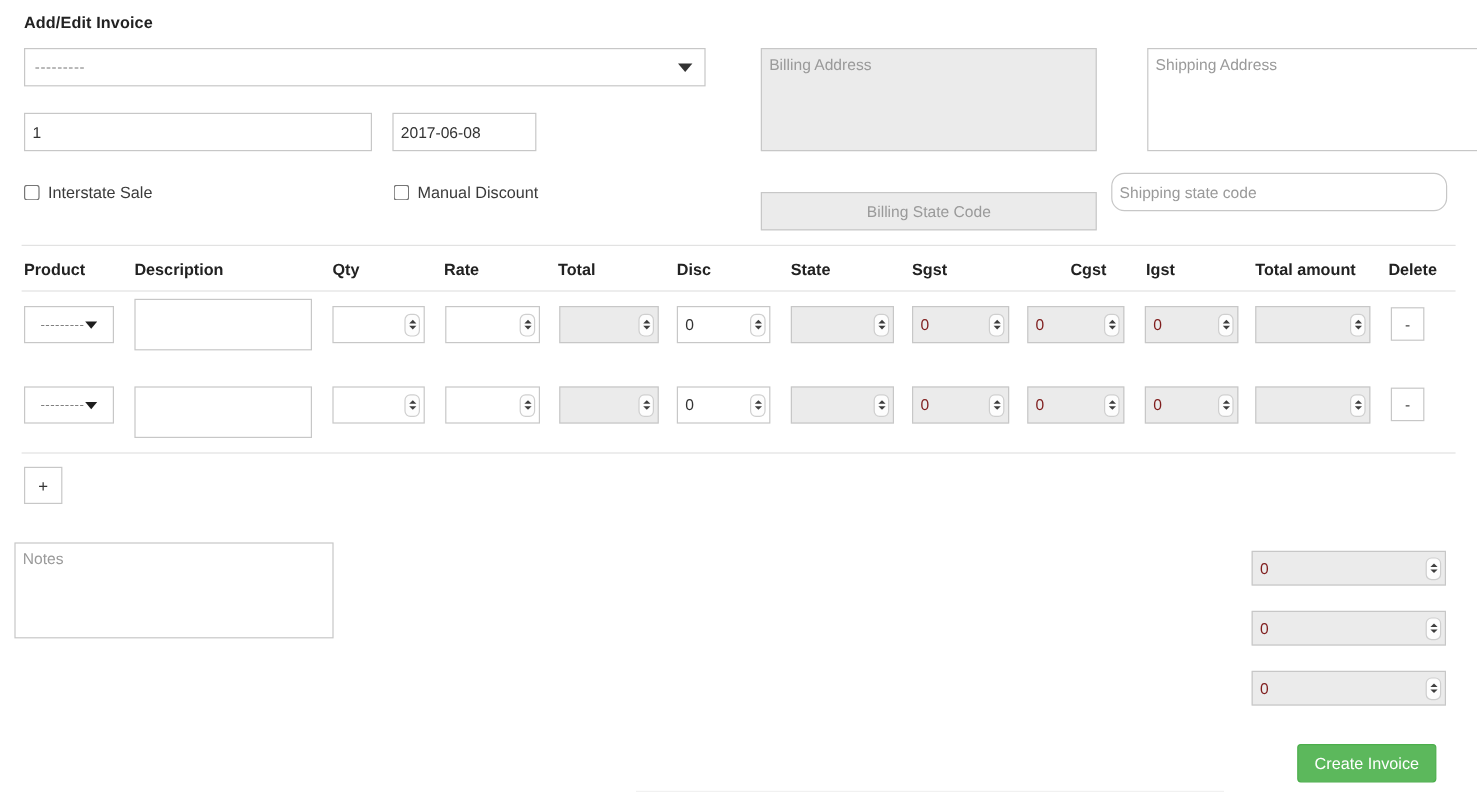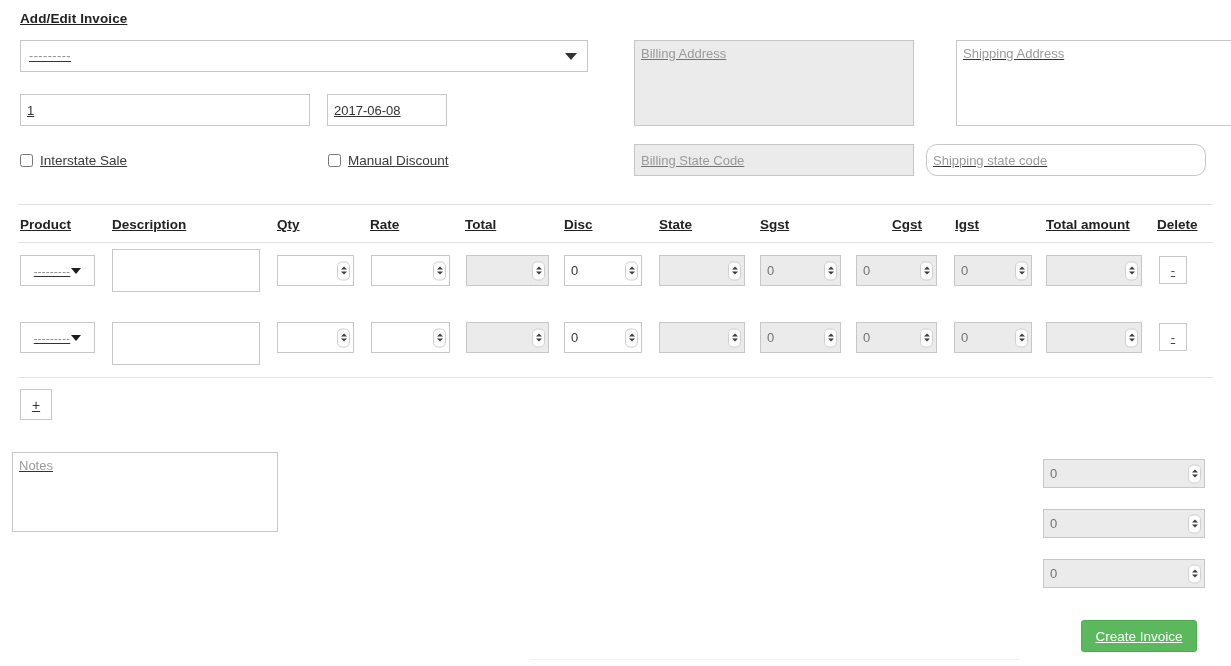--- a/index.html
+++ b/index.html
@@ -9,37 +9,37 @@
   }
   body {
     width: 1231px;
     height: 666px;
     position: relative;
     font-family: "Liberation Sans", sans-serif;
     font-size: 13px;
     color: #333333;
     overflow: hidden;
   }
-  .abs { position: absolute; text-decoration: underline; }
+  .abs { position: absolute; }
 
   
   .fld {
     box-sizing: border-box;
     border: 1px solid #c7c7c7;
     background: #ffffff;
     font-family: "Liberation Sans", sans-serif;
     font-size: 13px;
     color: #333333;
     padding: 2px 6px;
     outline: none;
     border-radius: 0;
   }
   .fld.disabled {
     background: #ebebeb;
-    color: #737373;
+    color: #7f1d1d;
   }
   .fld::placeholder { color: #9a9a9a; opacity: 1; }
   textarea.fld {
     padding: 5px 6px;
     line-height: 1.3;
     resize: none;
     overflow: hidden;
   }
 
   
@@ -93,21 +93,21 @@
     width: 13px; height: 13px;
     margin: 0;
     accent-color: #888;
   }
   .chk-interstate { left: 20px; top: 153px; }
   .chk-manual { left: 328px; top: 153px; }
 
   
   .ta-billing  { left: 634px; top: 40px;  width: 280px; height: 86px; }
   .ta-shipping { left: 926px; top: 40px;  width: 280px; height: 86px; margin-left: 30px; }
-  .in-bstate   { left: 634px; top: 144px; width: 280px; height: 32px; }
+  .in-bstate   { left: 634px; top: 160px; width: 280px; height: 32px; text-align: center; }
   .in-sstate   { left: 926px; top: 144px; width: 280px; height: 32px; border-radius: 11px; }
 
   
   .hr {
     background: #e2e2e2;
     height: 1px;
     left: 18px;
     width: 1195px;
   }
   .hr-top    { top: 204px; }

